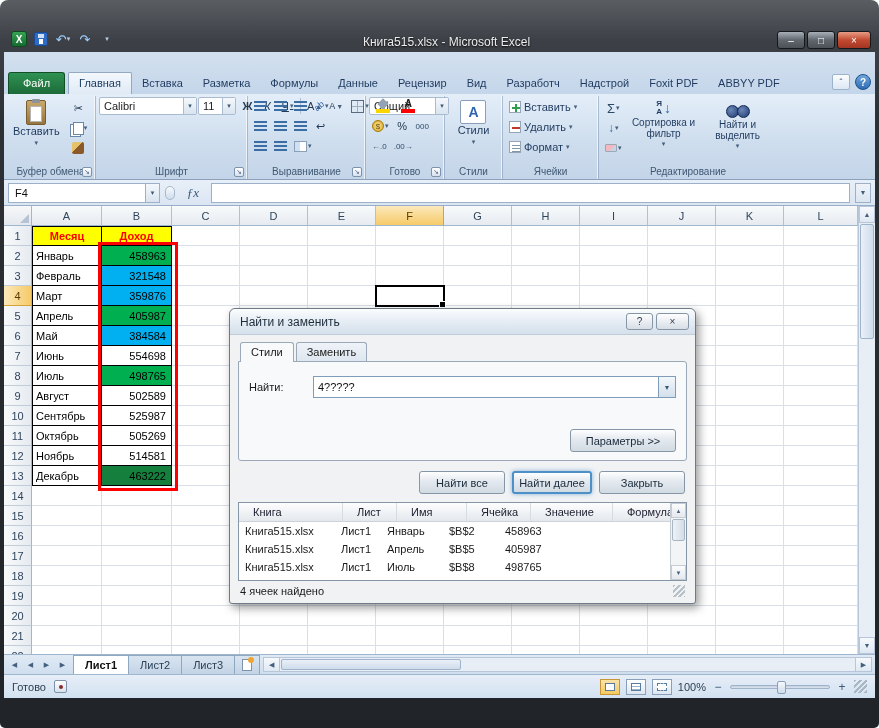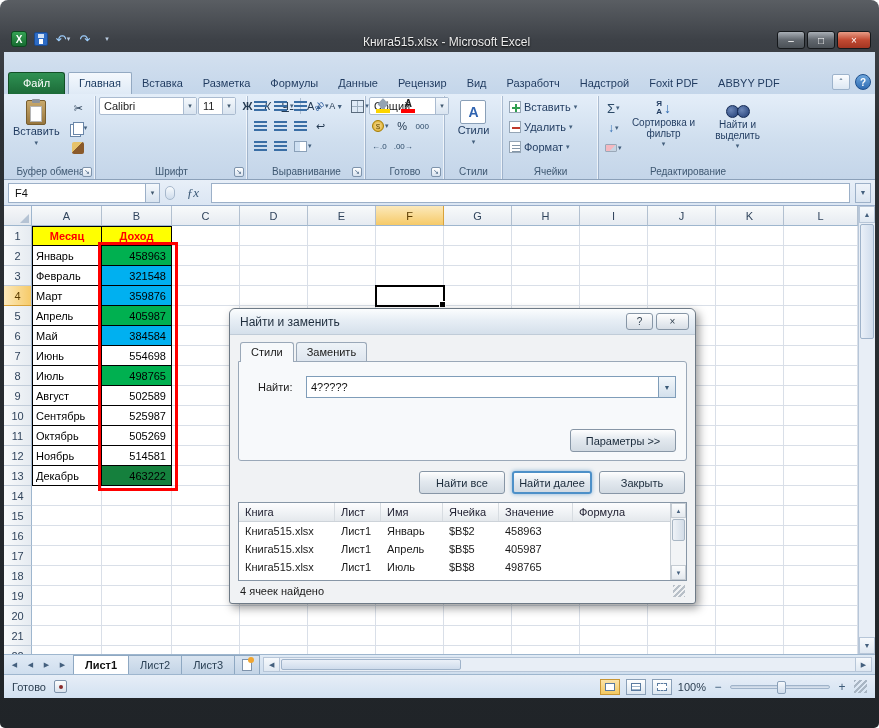--- a/index.html
+++ b/index.html
@@ -164,34 +164,34 @@
     border:1px solid #6e7a86; border-radius:6px 6px 3px 3px; box-shadow:3px 4px 10px rgba(0,0,0,.4); display:flex; flex-direction:column; }
   .dlgtitle { height:26px; flex:0 0 auto; background:linear-gradient(#fbfdfe,#e7eef5 45%,#d5e0eb); border-bottom:1px solid #c0ccd8; border-radius:6px 6px 0 0; display:flex; align-items:center; padding:0 6px 0 10px; font-size:12px; color:#1d2c3c; }
   .dlgctl { margin-left:auto; display:flex; gap:3px; }
   .dctl { width:27px; height:17px; border:1px solid #8796a6; border-radius:3px; background:linear-gradient(#fefefe,#d7dee6); font-size:10px; color:#31404f; display:flex; align-items:center; justify-content:center; }
   .dctl.close { width:33px; }
   .dlgbody { flex:1; display:flex; flex-direction:column; padding:6px 8px 4px; font-size:11px; color:#1a1a1a; min-height:0; }
   .dtabs { display:flex; padding-left:2px; }
   .dtab { position:relative; top:1px; padding:3px 10px; border:1px solid #9aa8b8; border-bottom:none; border-radius:3px 3px 0 0; background:linear-gradient(#eef3f8,#dde5ee); margin-right:2px; }
   .dtab.active { background:#f7f9fb; z-index:2; padding-bottom:4px; }
   .dpanel { position:relative; height:100px; flex:0 0 auto; border:1px solid #9aa8b8; border-radius:0 3px 3px 3px; background:#f7f9fb; padding:14px 10px 8px; }
-  .findrow { display:flex; align-items:center; gap:4px;margin-left:9px; }
+  .findrow { display:flex; align-items:center; gap:20px; }
   .findlabel { width:44px; flex:0 0 auto; }
   .dcombo { flex:1; height:22px; background:#fff; border:1px solid #7f9db9; display:flex; align-items:stretch; }
   .dcombo input { flex:1; border:none; outline:none; background:transparent; font:11px "Liberation Sans", sans-serif; padding:0 4px; color:#111; }
   .dcarrow { width:17px; background:linear-gradient(#f2f7fb,#d3e0ec); border-left:1px solid #7f9db9; display:flex; align-items:center; justify-content:center; font-size:7px; color:#3a5a78; }
   .dbtn { height:23px; border:1px solid #8796a6; border-radius:3px; background:linear-gradient(#fefefe,#e3e9ef 45%,#d2dae2); font-size:11px; color:#1a2a3a; display:flex; align-items:center; justify-content:center; }
   .optbtn { position:absolute; right:10px; bottom:8px; width:106px; }
   .dbtnrow { display:flex; justify-content:flex-end; gap:7px; margin:10px 2px 8px; flex:0 0 auto; }
   .dbtnrow .dbtn { width:86px; }
   .dbtn.default { border:2px solid #4d90c8; box-shadow:0 0 4px rgba(77,144,200,.65); width:80px; }
   .dlist { flex:1; min-height:0; border:1px solid #8796a6; background:#fff; display:flex; }
   .dlmain { flex:1; display:flex; flex-direction:column; overflow:hidden; }
   .dlhead { height:19px; flex:0 0 auto; display:flex; background:linear-gradient(#fdfdfe,#eef1f4 60%,#e4e8ec); border-bottom:1px solid #cdd3d9; }
-  .dlh { display:flex; align-items:center; padding:0 6px; border-right:1px solid #d7dce1; color:#223; overflow:hidden; white-space:nowrap; }
+  .dlh { display:flex; align-items:center; padding:0 6px; border-right:1px solid #d7dce1; color:#223; overflow:hidden; white-space:nowrap;margin-left:8px; }
   .dlrow { height:18px; flex:0 0 auto; display:flex; align-items:center; }
   .dlc { padding:0 6px; overflow:hidden; white-space:nowrap; }
   .c0 { width:96px; flex:0 0 auto; } .c1 { width:46px; flex:0 0 auto; } .c2 { width:62px; flex:0 0 auto; }
   .c3 { width:56px; flex:0 0 auto; } .c4 { width:74px; flex:0 0 auto; } .c5 { flex:1; border-right:none; }
   .dvscroll { width:16px; flex:0 0 auto; border-left:1px solid #c5ccd3; background:#f2f4f6; display:flex; flex-direction:column; }
   .dvarr { height:15px; flex:0 0 auto; border:1px solid #c5ccd3; background:linear-gradient(#fbfcfd,#e4e9ee); display:flex; align-items:center; justify-content:center; font-size:6px; color:#44607e; }
   .dvthumb { height:22px; margin:1px; background:linear-gradient(90deg,#eef2f7,#d3dde8); border:1px solid #a8b6c4; border-radius:2px; }
   .dvspacer { flex:1; }
   .dstatus { height:18px; flex:0 0 auto; display:flex; align-items:flex-end; padding:0 2px 2px; }
   .dgrip { margin-left:auto; width:12px; height:12px; background:repeating-linear-gradient(135deg,#b8c0c8 0 2px,transparent 2px 4px); }

